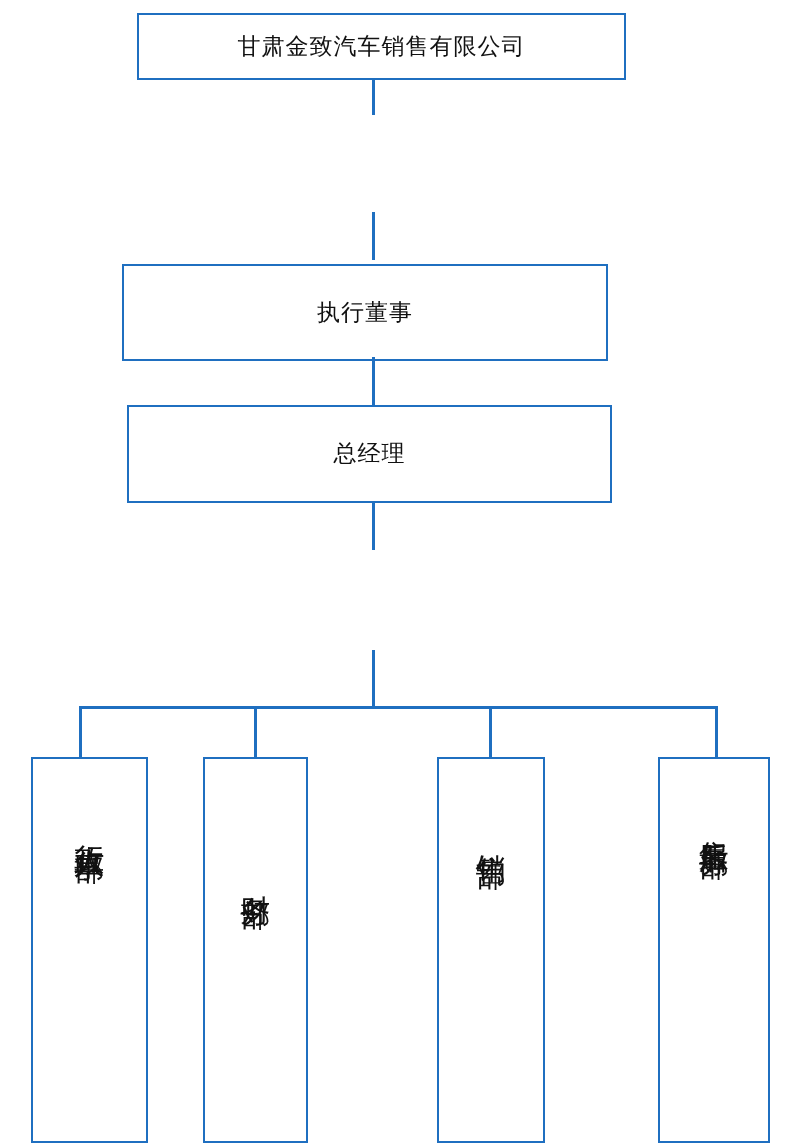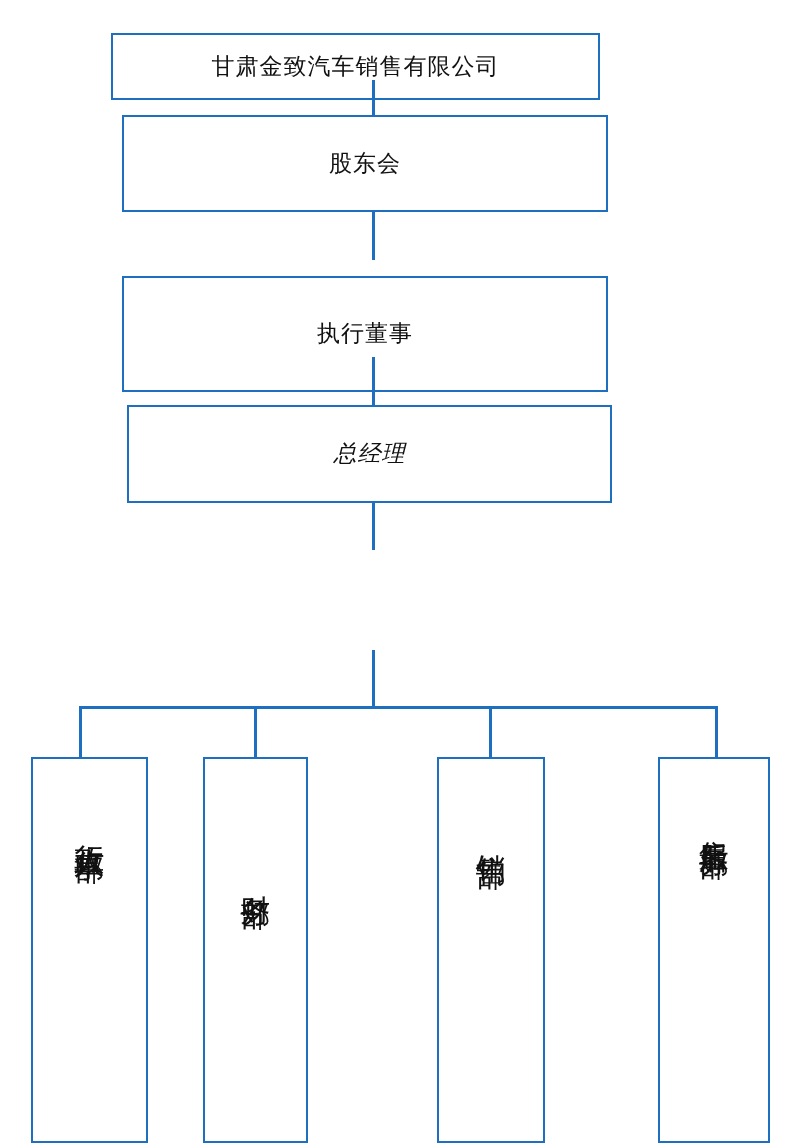--- a/index.html
+++ b/index.html
@@ -64,36 +64,33 @@
     position: absolute;
     background: #1f6fc0;
     height: 3px;
   }
 </style>
 </head>
 <body>
 
 <div id="chart-root">
 
-  <div class="node-box" style="left:111px; top:13px; width:489px; height:67px;margin-top:20px;">
+  <div class="node-box" style="left:137px; top:13px; width:489px; height:67px;">
     <span class="node-label">甘肃金致汽车销售有限公司</span>
   </div>
   <div class="connector-v" style="left:372px; top:80px; width:3px; height:35px;"></div>
 
-  <div class="node-box" style="left:122px; top:115px; width:486px; height:97px;">
-    <span class="node-label">股东会</span>
-  </div>
   <div class="connector-v" style="left:372px; top:212px; width:3px; height:48px;"></div>
 
-  <div class="node-box" style="left:122px; top:276px; width:486px; height:116px;">
+  <div class="node-box" style="left:122px; top:264px; width:486px; height:97px;">
     <span class="node-label">执行董事</span>
   </div>
   <div class="connector-v" style="left:372px; top:357px; width:3px; height:48px;"></div>
 
-  <div class="node-box" style="left:127px; top:405px; width:485px; height:98px;font-style:italic;">
+  <div class="node-box" style="left:127px; top:405px; width:485px; height:98px;">
     <span class="node-label">总经理</span>
   </div>
   <div class="connector-v" style="left:372px; top:503px; width:3px; height:47px;"></div>
 
 
   <div class="connector-v" style="left:372px; top:650px; width:3px; height:58px;"></div>
 
   <div class="connector-h" style="left:79px; top:706px; width:639px; height:3px;"></div>
 
   <div class="connector-v" style="left:79px; top:706px; width:3px; height:51px;"></div>

